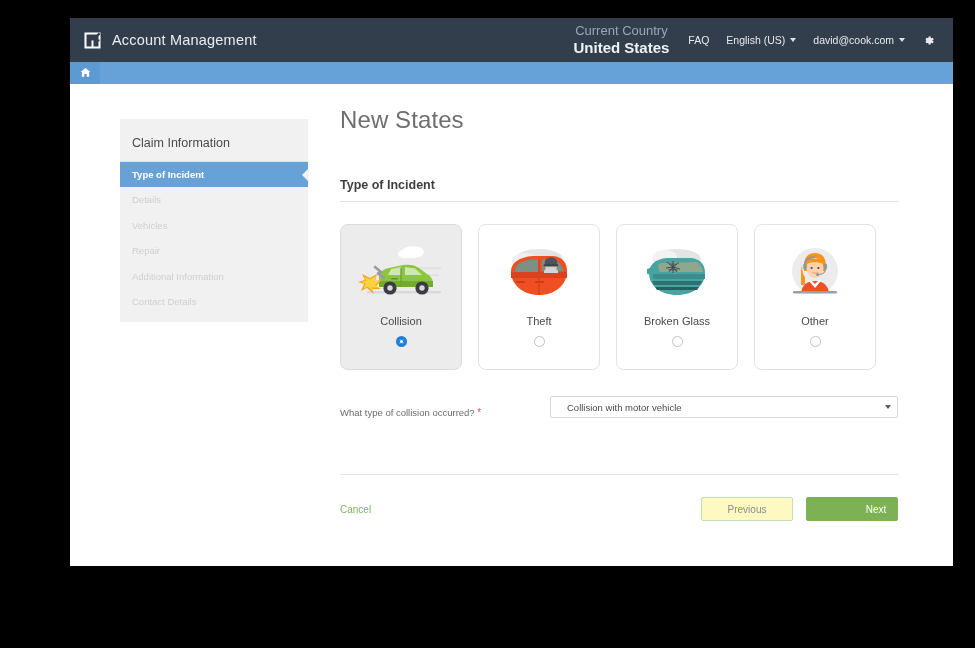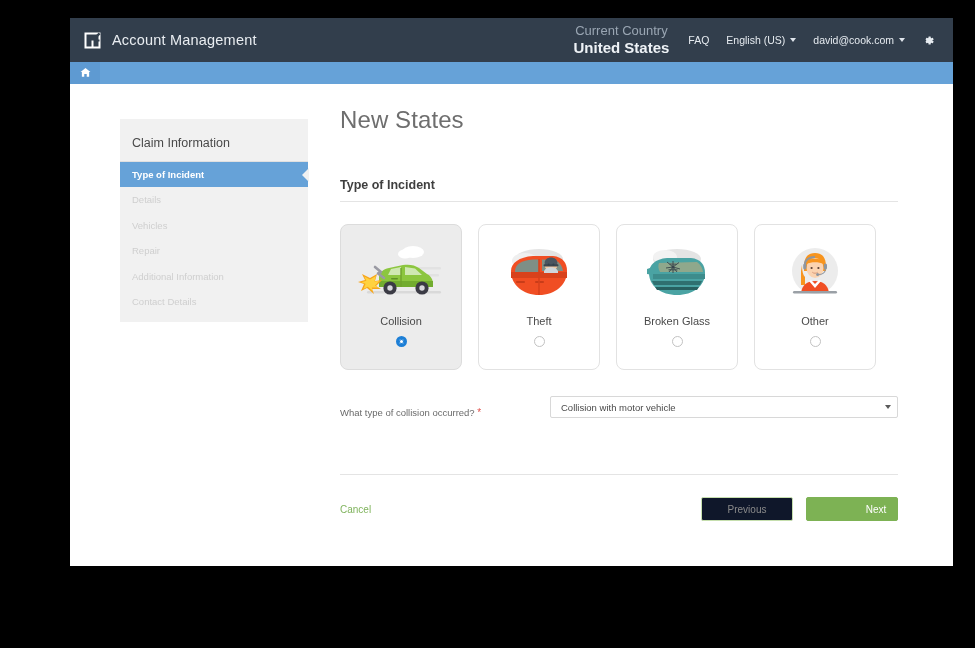--- a/index.html
+++ b/index.html
@@ -282,21 +282,21 @@
   }
   .select-box {
     width: 100%;
     height: 22px;
     box-sizing: border-box;
     border: 1px solid #d8d8d8;
     background: #ffffff;
     border-radius: 2px;
     font-size: 9.5px;
     color: #4a4a4a;
-    padding: 0 20px 0 10px;
+    padding: 0 20px 0 16px;
     display: flex;
     align-items: center;
     cursor: pointer;
     white-space: nowrap;
     overflow: hidden;
   }
   .select-caret {
     position: absolute;
     right: 7px;
     top: 50%;
@@ -334,21 +334,21 @@
     min-width: 92px;
     border-radius: 2px;
     font-size: 10px;
     display: flex;
     align-items: center;
     justify-content: center;
     cursor: pointer;
     box-sizing: border-box;
   }
   .btn-secondary {
-    background: #0f172a;
+    background: #fef9c3;
     border: 1px solid #c6dfae;
     color: #8a8a8a;
   }
   .btn-primary {
     background: #7db254;
     border: 1px solid #7db254;
     color: #ffffff;
     padding-left: 48px;
   }
 </style>

